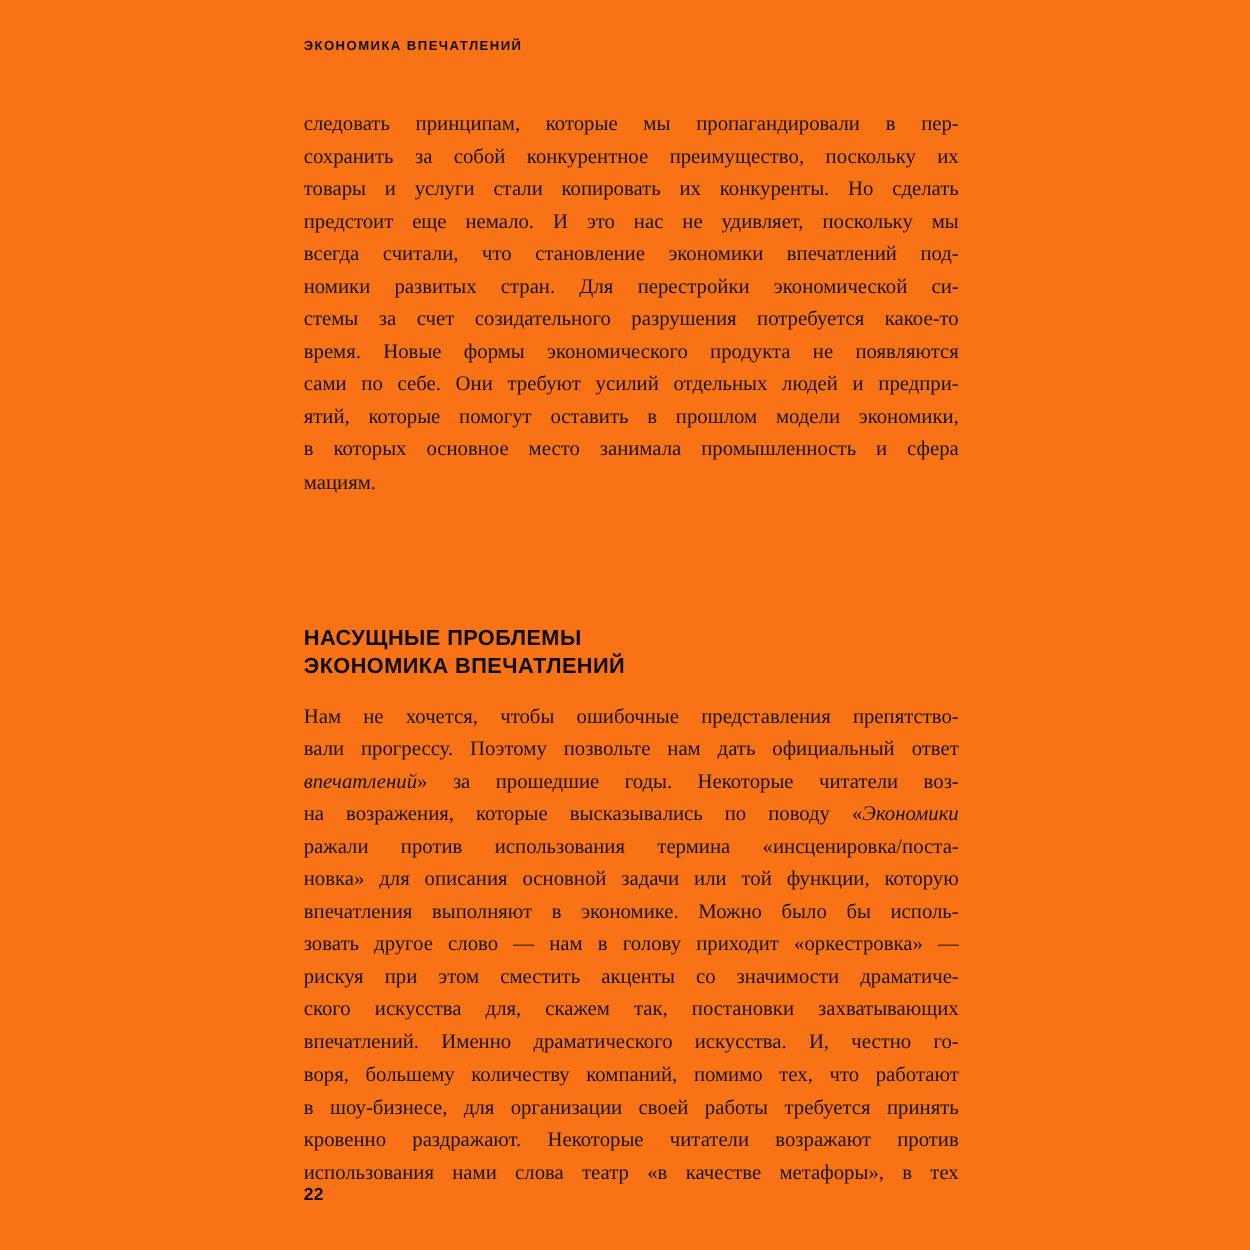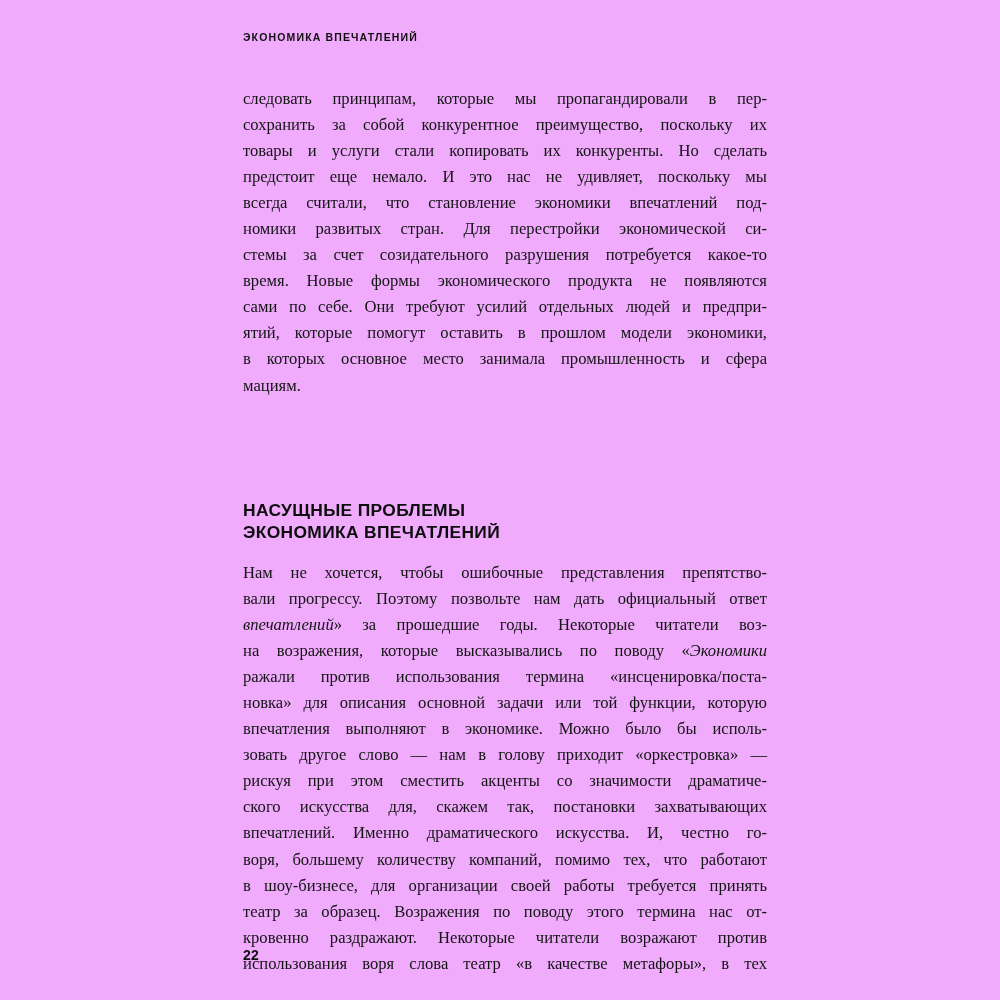--- a/index.html
+++ b/index.html
@@ -14,21 +14,21 @@
     position: relative;
     overflow: hidden;
     font-family: "Liberation Serif", "DejaVu Serif", serif;
     color: #121212;
     -webkit-font-smoothing: antialiased;
   }
 
   .page {
     position: absolute;
     inset: 0;
-    background: #f0abfc;
+    background: #f97316;
   }
 
   
   .running-head {
     position: absolute;
     left: 243px;
     top: 31px;
     font-family: "Liberation Sans", "DejaVu Sans", sans-serif;
     font-weight: bold;
     font-size: 10.5px;
@@ -138,21 +138,20 @@
       <span class="line">на возражения, которые высказывались по поводу «<span class="bookref">Экономики</span></span>
       <span class="line">ражали против использования термина «инсценировка/поста-</span>
       <span class="line">новка» для описания основной задачи или той функции, которую</span>
       <span class="line">впечатления выполняют в экономике. Можно было бы исполь-</span>
       <span class="line">зовать другое слово — нам в голову приходит «оркестровка» —</span>
       <span class="line">рискуя при этом сместить акценты со значимости драматиче-</span>
       <span class="line">ского искусства для, скажем так, постановки захватывающих</span>
       <span class="line">впечатлений. Именно драматического искусства. И, честно го-</span>
       <span class="line">воря, большему количеству компаний, помимо тех, что работают</span>
       <span class="line">в шоу-бизнесе, для организации своей работы требуется принять</span>
-      <span class="line">театр за образец. Возражения по поводу этого термина нас от-</span>
       <span class="line">кровенно раздражают. Некоторые читатели возражают против</span>
-      <span class="line">использования воря слова театр «в качестве метафоры», в тех</span>
+      <span class="line">использования нами слова театр «в качестве метафоры», в тех</span>
     </p>
   </div>
 
   <div class="folio">22</div>
 
 </div>
 
 </body></html>

